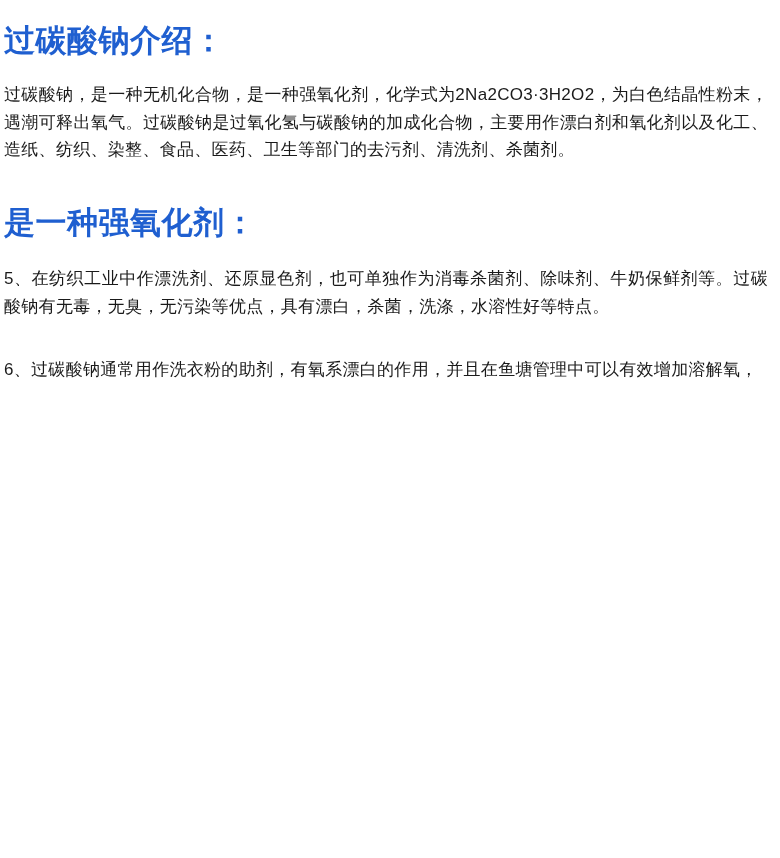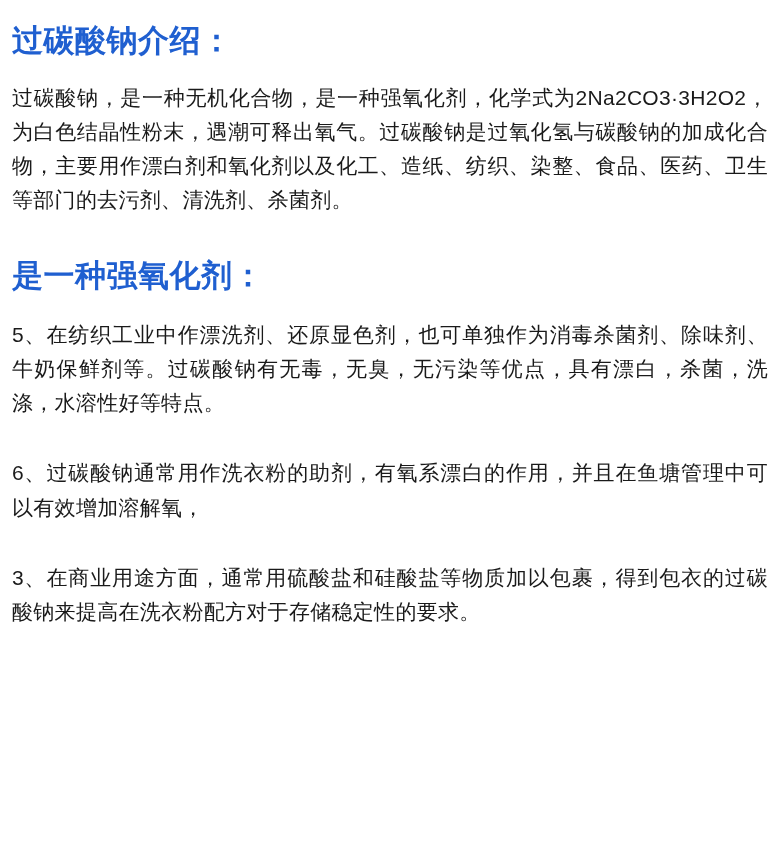--- a/index.html
+++ b/index.html
@@ -11,41 +11,41 @@
     width: 780px;
     height: 858px;
     font-family: "Liberation Sans", "DejaVu Sans", sans-serif;
     color: #1a1a1a;
     overflow: hidden;
   }
   .page {
     width: 780px;
     height: 858px;
     box-sizing: border-box;
-    padding: 14px 12px 0 12px;
+    padding: 14px 12px 0 4px;
     position: relative;
   }
   .heading {
     color: #1f5fd0;
     font-size: 31px;
     font-weight: bold;
     letter-spacing: 0.5px;
     line-height: 1.2;
     margin: 0;
   }
   .heading-1 {
     margin-top: 8px;
     margin-bottom: 22px;
   }
   .heading-2 {
     margin-top: 0px;
     margin-bottom: 24px;
   }
   .para {
-    font-size: 21px;
+    font-size: 17px;
     line-height: 1.62;
     letter-spacing: 0.3px;
     margin: 0;
     text-align: justify;
     text-justify: inter-ideograph;
     color: #1a1a1a;
   }
   .section-intro .para {
     margin-bottom: 0;
   }
@@ -72,17 +72,16 @@
   <div class="gap-after-intro"></div>
 
   <div class="section-uses">
     <h1 class="heading heading-2">是一种强氧化剂：</h1>
 
     <div class="list">
       <p class="para">5、在纺织工业中作漂洗剂、还原显色剂，也可单独作为消毒杀菌剂、除味剂、牛奶保鲜剂等。过碳酸钠有无毒，无臭，无污染等优点，具有漂白，杀菌，洗涤，水溶性好等特点。</p>
       <div class="list-gap"></div>
       <p class="para">6、过碳酸钠通常用作洗衣粉的助剂，有氧系漂白的作用，并且在鱼塘管理中可以有效增加溶解氧，</p>
       <div class="list-gap"></div>
-      <p class="para">3、在商业用途方面，通常用硫酸盐和硅酸盐等物质加以包裹，得到包衣的过碳酸钠来提高在洗衣粉配方对于存储稳定性的要求。</p>
     </div>
   </div>
 
 </div>
 
 </body></html>

